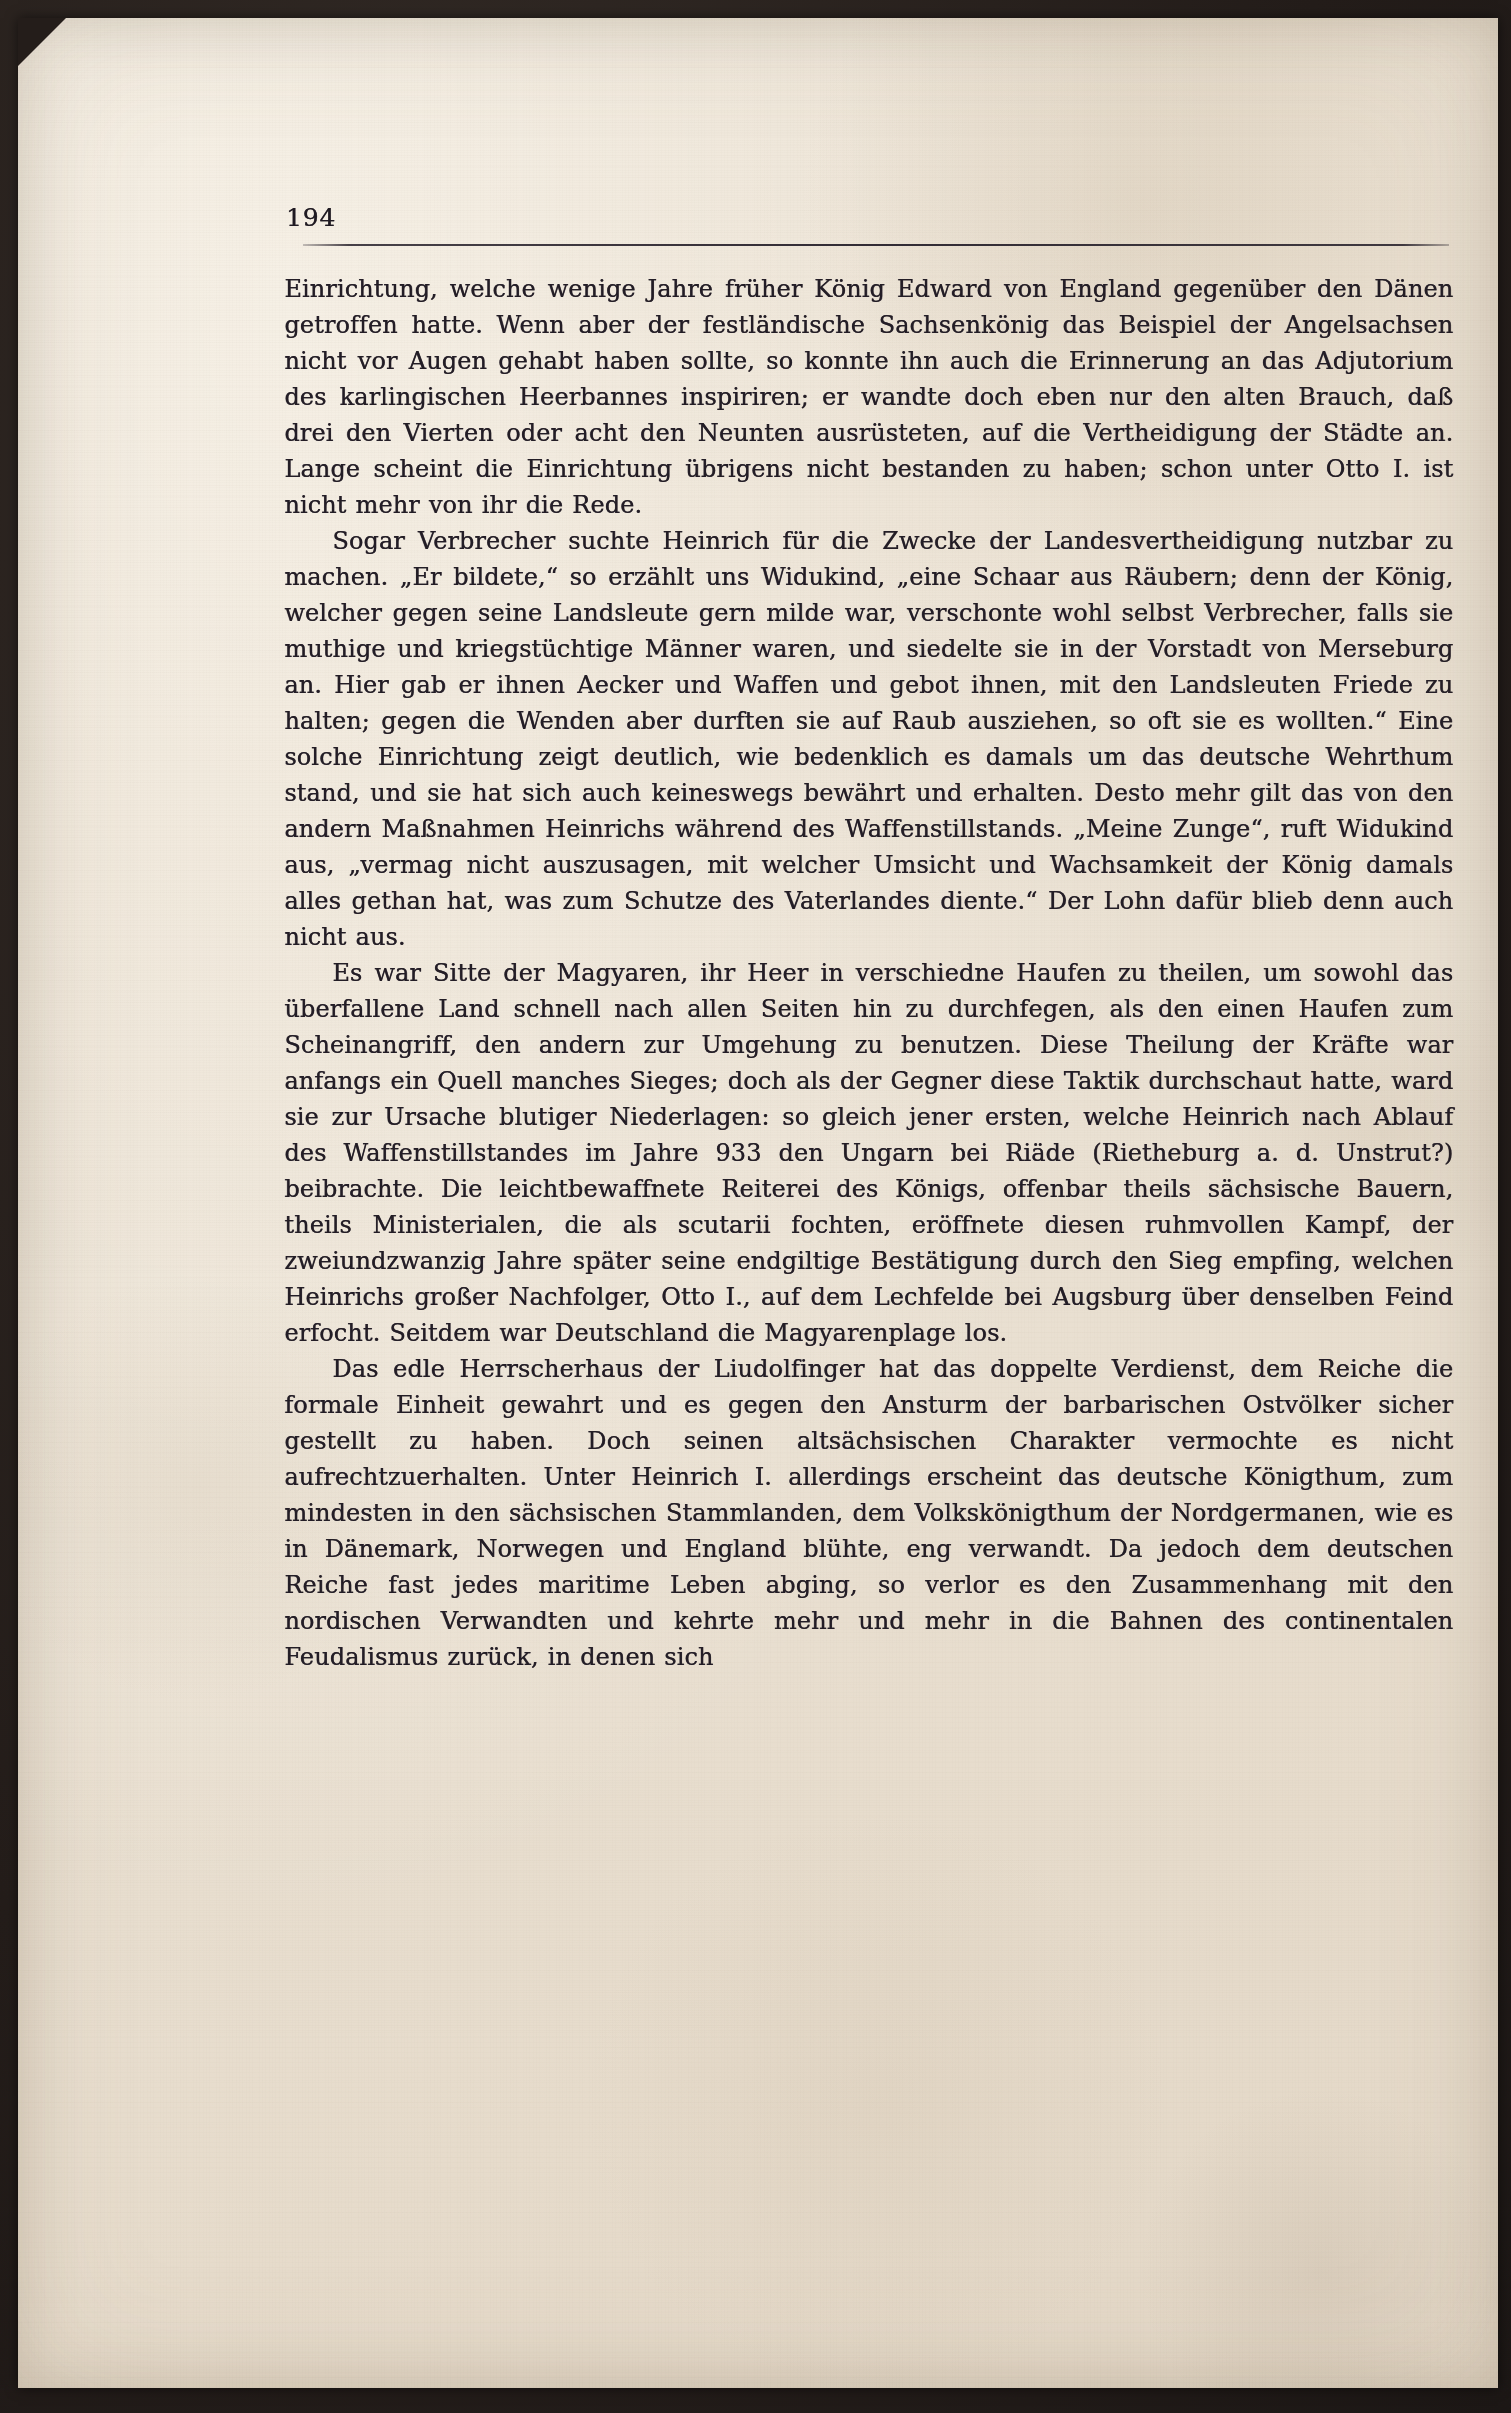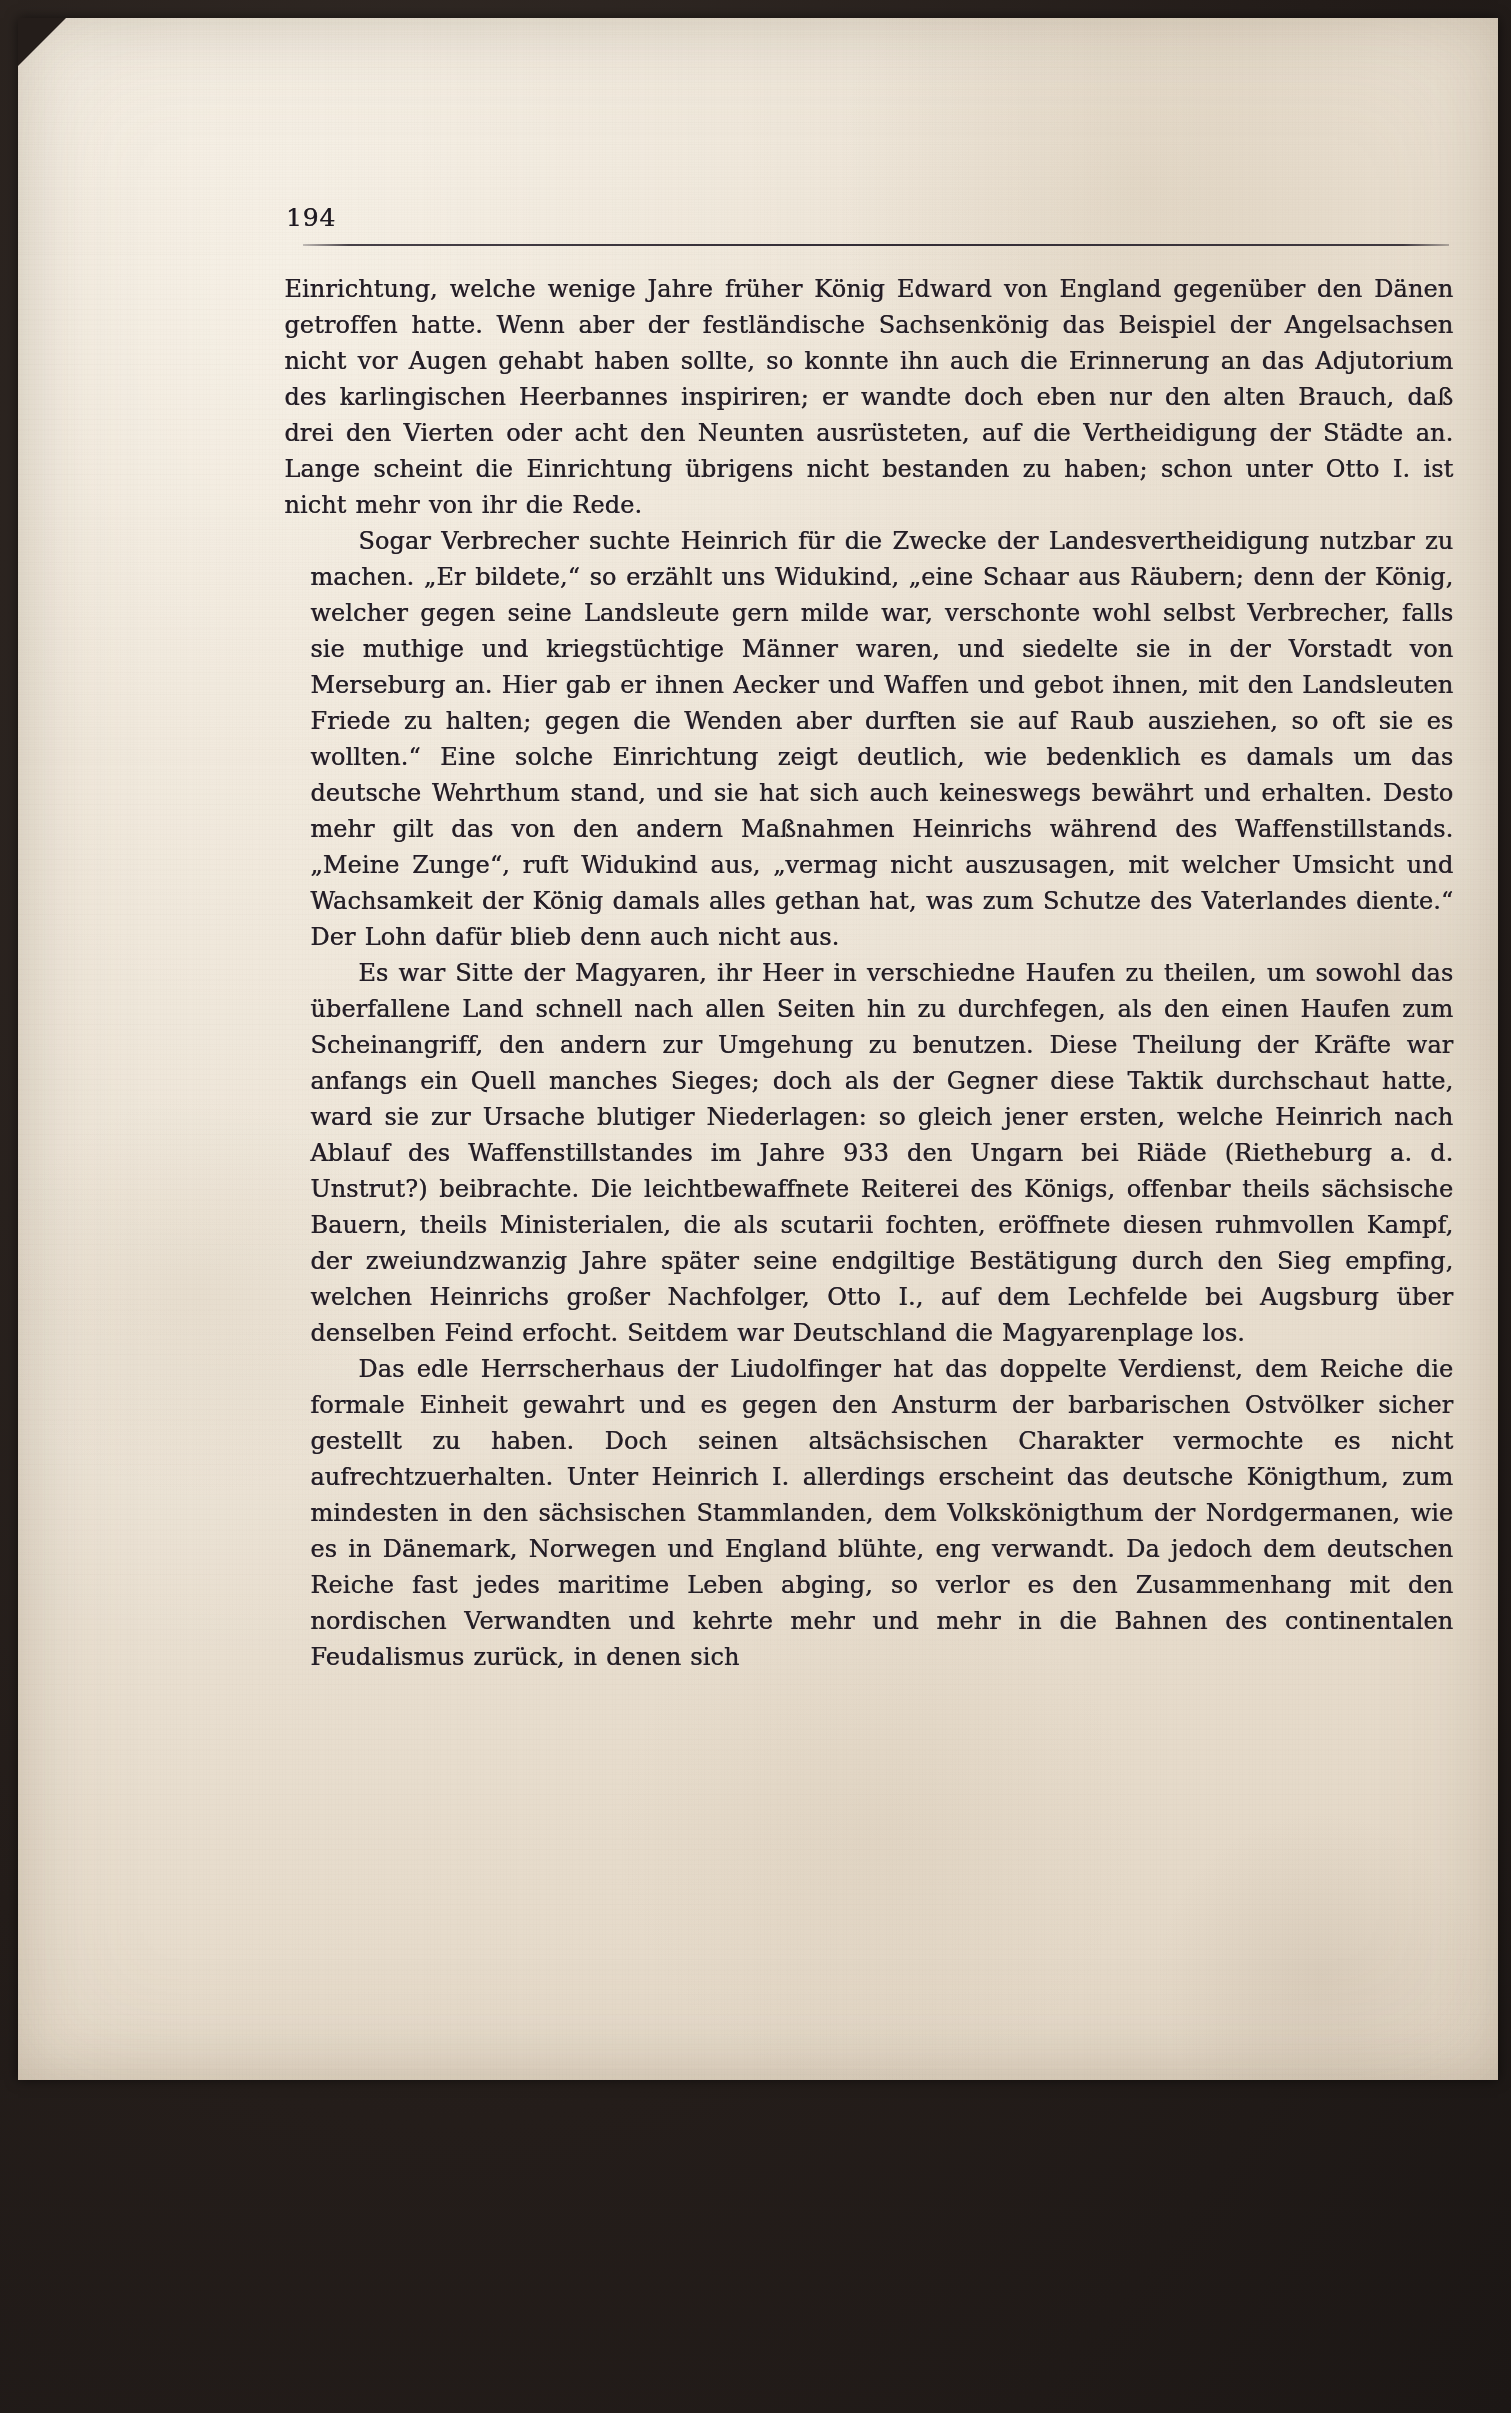--- a/index.html
+++ b/index.html
@@ -22,21 +22,21 @@
     background:
       radial-gradient(ellipse at 30% 20%, #332b26 0%, #241d1a 60%, #1c1715 100%);
   }
 
   
   .paper {
     position: absolute;
     left: 18.4px;
     top: 17.5px;
     width: 1480px;
-    height: 2062px;
+    height: 2370px;
     background:
       radial-gradient(ellipse at 18% 12%, rgba(255,252,245,0.55) 0%, rgba(255,255,255,0) 55%),
       linear-gradient(157deg, #ebe2d4 0%, #e9dfd0 28%, #eae1d3 52%, #e6dbcb 78%, #e3d7c6 100%);
     box-shadow: 0 0 11.7px rgba(0,0,0,0.55);
     overflow: hidden;
   }
   
   .paper-corner {
     position: absolute;
     left: 0;
@@ -134,21 +134,20 @@
     text-justify: inter-word;
     letter-spacing: 0.1px;
     word-spacing: 1.3px;
   }
   .body-copy p {
     margin: 0;
     text-indent: 0;
   }
   .body-copy p.indent {
     text-indent: 48px;
-    margin-left: 26px;
   }
   
   .body-copy,
   .running-head {
     text-shadow:
       0.3px 0 0 rgba(35,29,38,0.55),
       -0.3px 0 0 rgba(35,29,38,0.35),
       0 0.3px 0 rgba(35,29,38,0.30);
     font-synthesis: none;
   }

